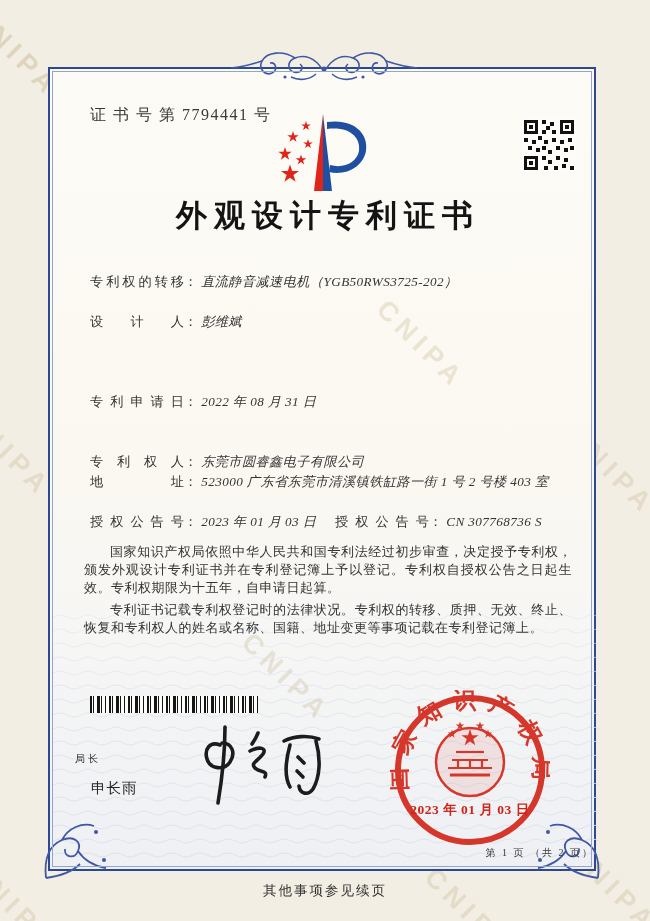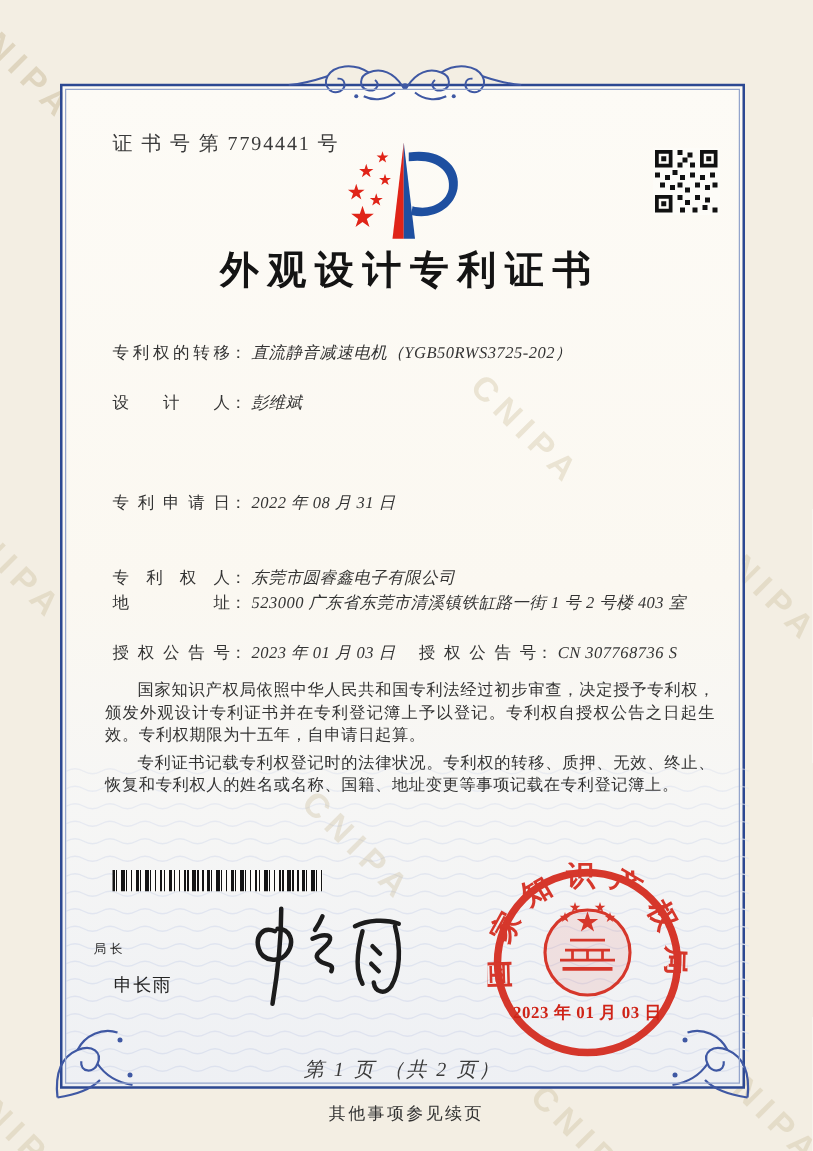--- a/index.html
+++ b/index.html
@@ -36,22 +36,22 @@
       #fdfcf9 4px 7px,#151515 7px 10px,#fdfcf9 10px 11px,#151515 11px 12px,#fdfcf9 12px 15px,
       #151515 15px 16px,#fdfcf9 16px 19px);}
   .dir-title{position:absolute;left:25px;top:683px;font-size:10px;letter-spacing:3px;color:#242424;
              font-family:Liberation Serif, serif;}
   .dir-name{position:absolute;left:41px;top:710px;font-size:14.5px;letter-spacing:1px;color:#242424;
             font-family:"Liberation Sans","DejaVu Sans",sans-serif;}
   .sig{position:absolute;left:142px;top:652px;width:150px;height:88px;}
   .seal{position:absolute;left:340px;top:621px;width:160px;height:160px;opacity:.93;}
   .seal-date{position:absolute;left:340px;top:732px;width:160px;text-align:center;
              font-size:13.5px;font-weight:bold;color:#cf2418;letter-spacing:.5px;}
-  .page-ind{position:absolute;left:0;top:777px;width:100%;text-align:center;
-            font-size:16px;letter-spacing:2px;color:#3a3a3a;font-style:italic;}
+  .page-ind{position:absolute;left:0;top:777px;width:100%;text-align:right;
+            font-size:10px;letter-spacing:2px;color:#3a3a3a;}
   .note{position:absolute;left:0;top:882px;width:100%;text-align:center;
         font-size:13.5px;letter-spacing:2px;color:#303030;}
   .orn-top{position:absolute;left:179px;top:-23px;width:190px;height:46px;}
   .orn-bl{position:absolute;left:-12px;bottom:-14px;width:75px;height:75px;}
   .orn-br{position:absolute;right:-12px;bottom:-14px;width:75px;height:75px;transform:scaleX(-1);}
 </style>
 </head>
 <body>
 
 <div class="page">

